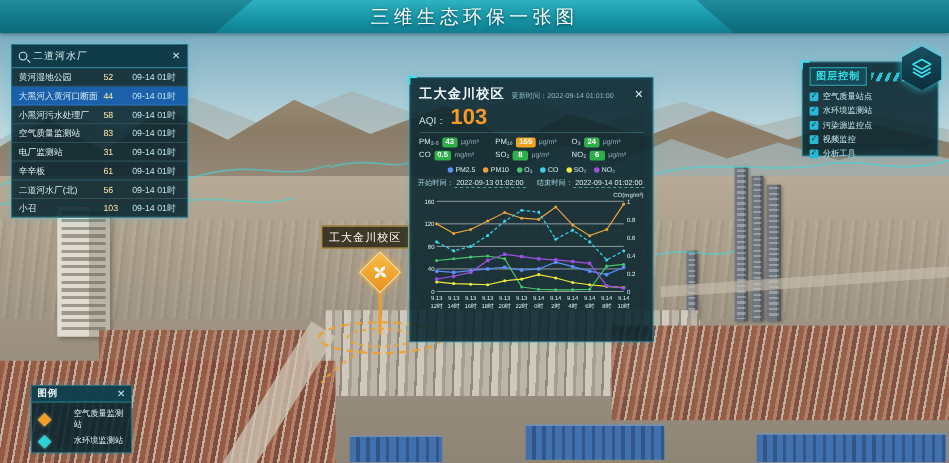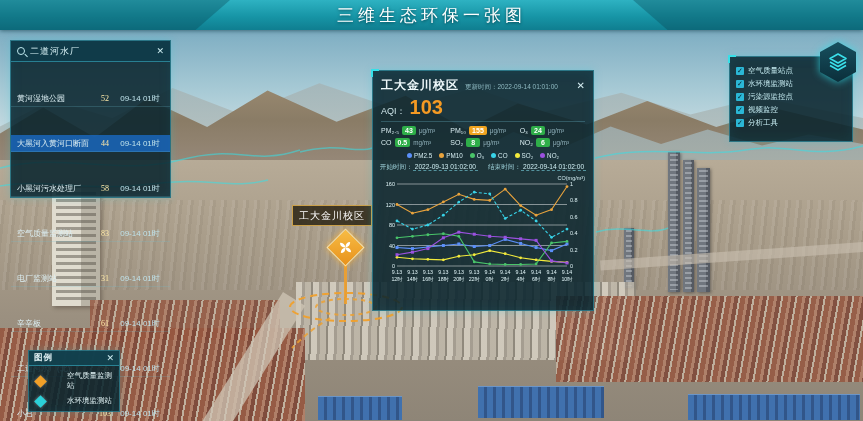--- a/index.html
+++ b/index.html
@@ -59,24 +59,24 @@
 
   
   .search-panel{left:10px;top:40px;width:161px;height:158px;font-size:8px;}
   .sp-head{display:flex;align-items:center;height:21px;background:rgba(16,60,74,.9);
     border-bottom:1px solid rgba(64,196,220,.5);padding:0 6px;gap:5px;color:#d8f2f6;}
   .sp-title{flex:1;font-size:9px;letter-spacing:1px;}
   .mag{width:8px;height:8px;border:1.4px solid #bfe9ef;border-radius:50%;position:relative;flex:none;}
   .mag:after{content:"";position:absolute;width:4px;height:1.4px;background:#bfe9ef;transform:rotate(45deg);left:6px;top:7px;}
   .x-btn{color:#cfeef2;font-size:9px;cursor:pointer;line-height:1;}
   .srow{display:flex;align-items:center;height:17px;padding:0 6px;color:#dceef2;
-    border-bottom:1px solid rgba(110,190,210,.22);margin-top:28px;}
+    border-bottom:1px solid rgba(110,190,210,.22);}
   .srow.active{background:rgba(25,110,205,.75);}
   .s-name{flex:1;white-space:nowrap;overflow:hidden;}
-  .s-val{width:22px;text-align:center;color:#ffe9a8;font-family:Liberation Serif, serif;}
+  .s-val{width:22px;text-align:left;color:#ffe9a8;}
   .s-time{width:48px;text-align:center;color:#bfe2ea;}
 
   
   .popup{left:372px;top:70px;width:222px;height:241px;padding:6px 8px 4px;}
   .p-head{display:flex;align-items:baseline;gap:6px;color:#eef8fa;}
   .p-title{font-size:12px;font-weight:bold;letter-spacing:1px;}
   .p-update{flex:1;font-size:6.5px;color:#8fb9c2;white-space:nowrap;}
   .p-close{font-size:10px;color:#d5eef2;cursor:pointer;}
   .p-aqi{margin-top:3px;display:flex;align-items:baseline;gap:4px;border-bottom:1px solid rgba(110,190,210,.3);padding-bottom:3px;}
   .p-aqi-label{font-size:9px;color:#cfe6ea;}
@@ -426,20 +426,24 @@
           <rect x="153.5909090909091" y="64.875" width="3" height="3" fill="#9b51e0"></rect>
           <rect x="169.04545454545456" y="85.375" width="3" height="3" fill="#9b51e0"></rect>
           <rect x="184.5" y="87.425" width="3" height="3" fill="#9b51e0"></rect>
         </svg>
     </div>
   </div>
 
   <div class="panel layer-panel">
     <span class="corner c-tl"></span>
     <span class="corner c-tr"></span>
+    <div class="lp-titlebar">
+      <span class="lp-title">图层控制</span>
+      <span class="stripes"></span>
+    </div>
     <div class="lp-list" id="layer-list">
         <label class="lp-item">
     <span class="cb">✓</span>
     <span class="lp-label">空气质量站点</span>
   </label>
         <label class="lp-item">
     <span class="cb">✓</span>
     <span class="lp-label">水环境监测站</span>
   </label>
         <label class="lp-item">

